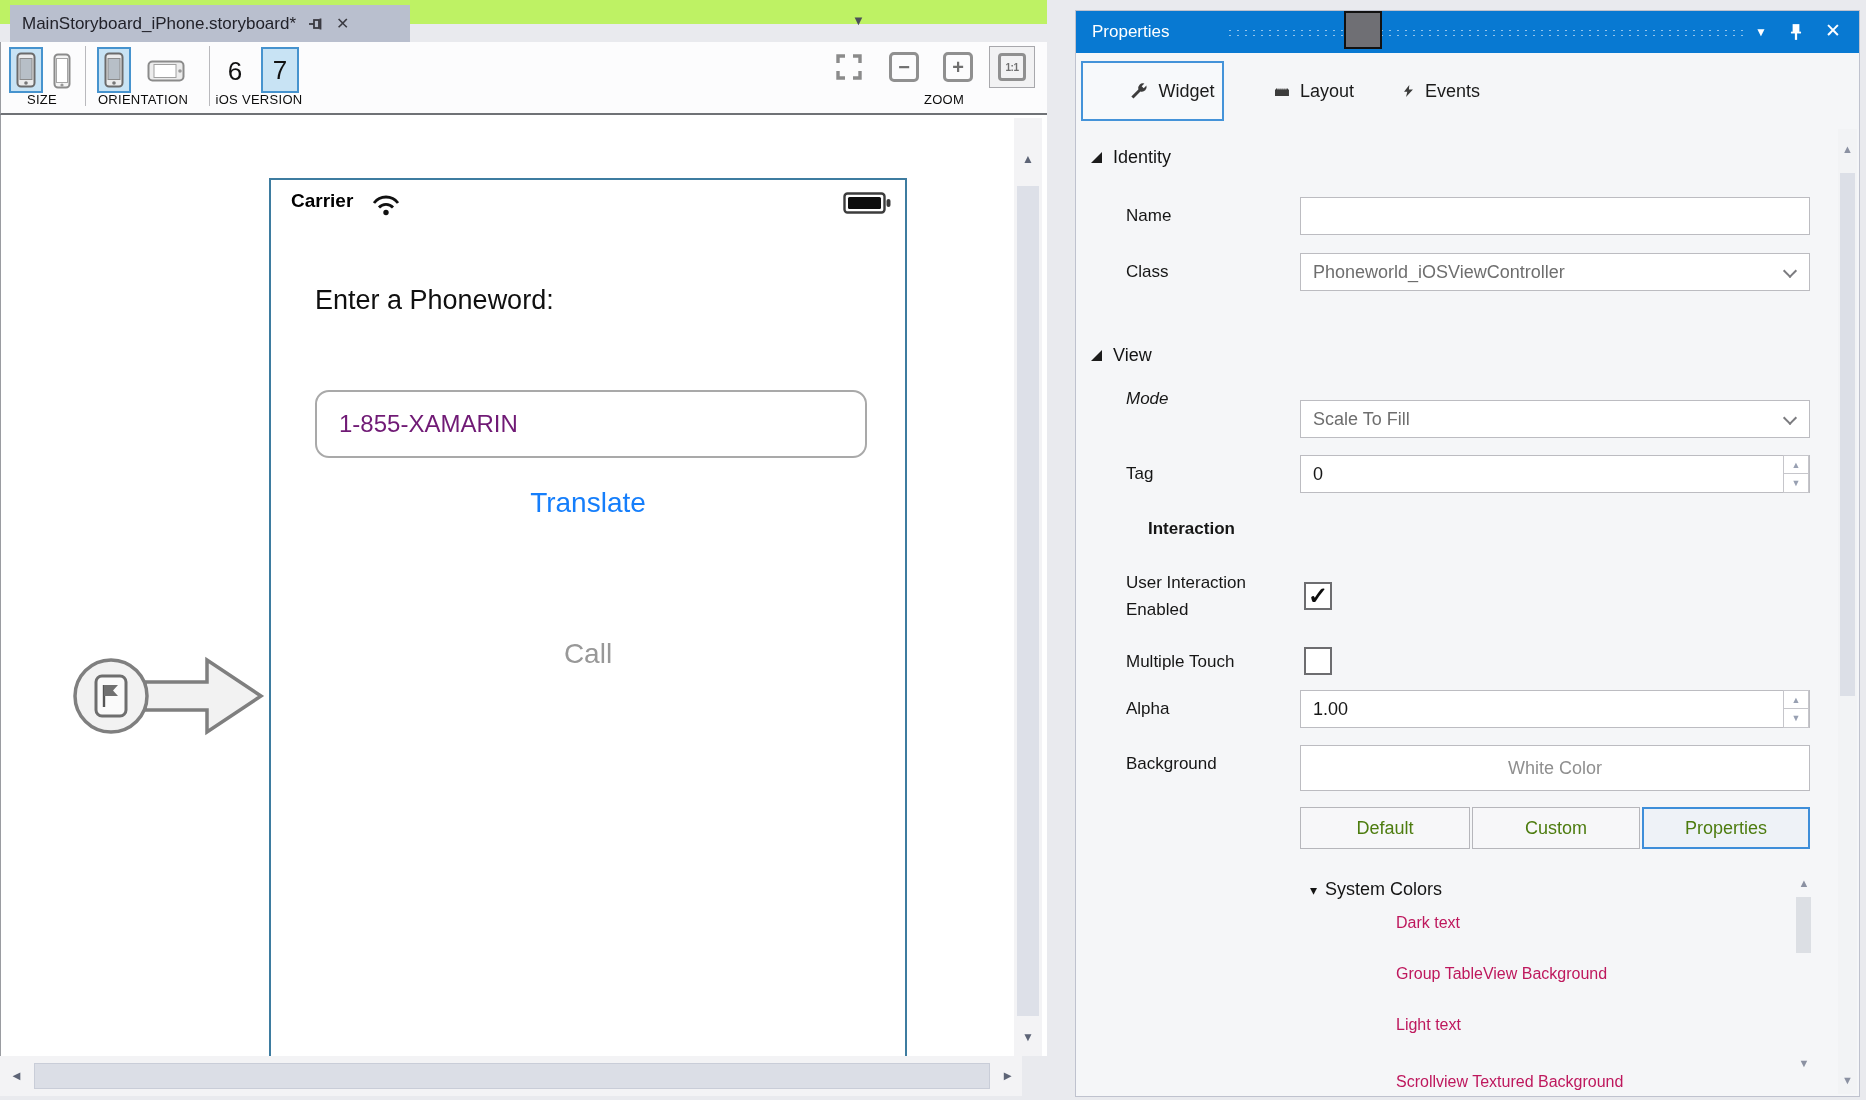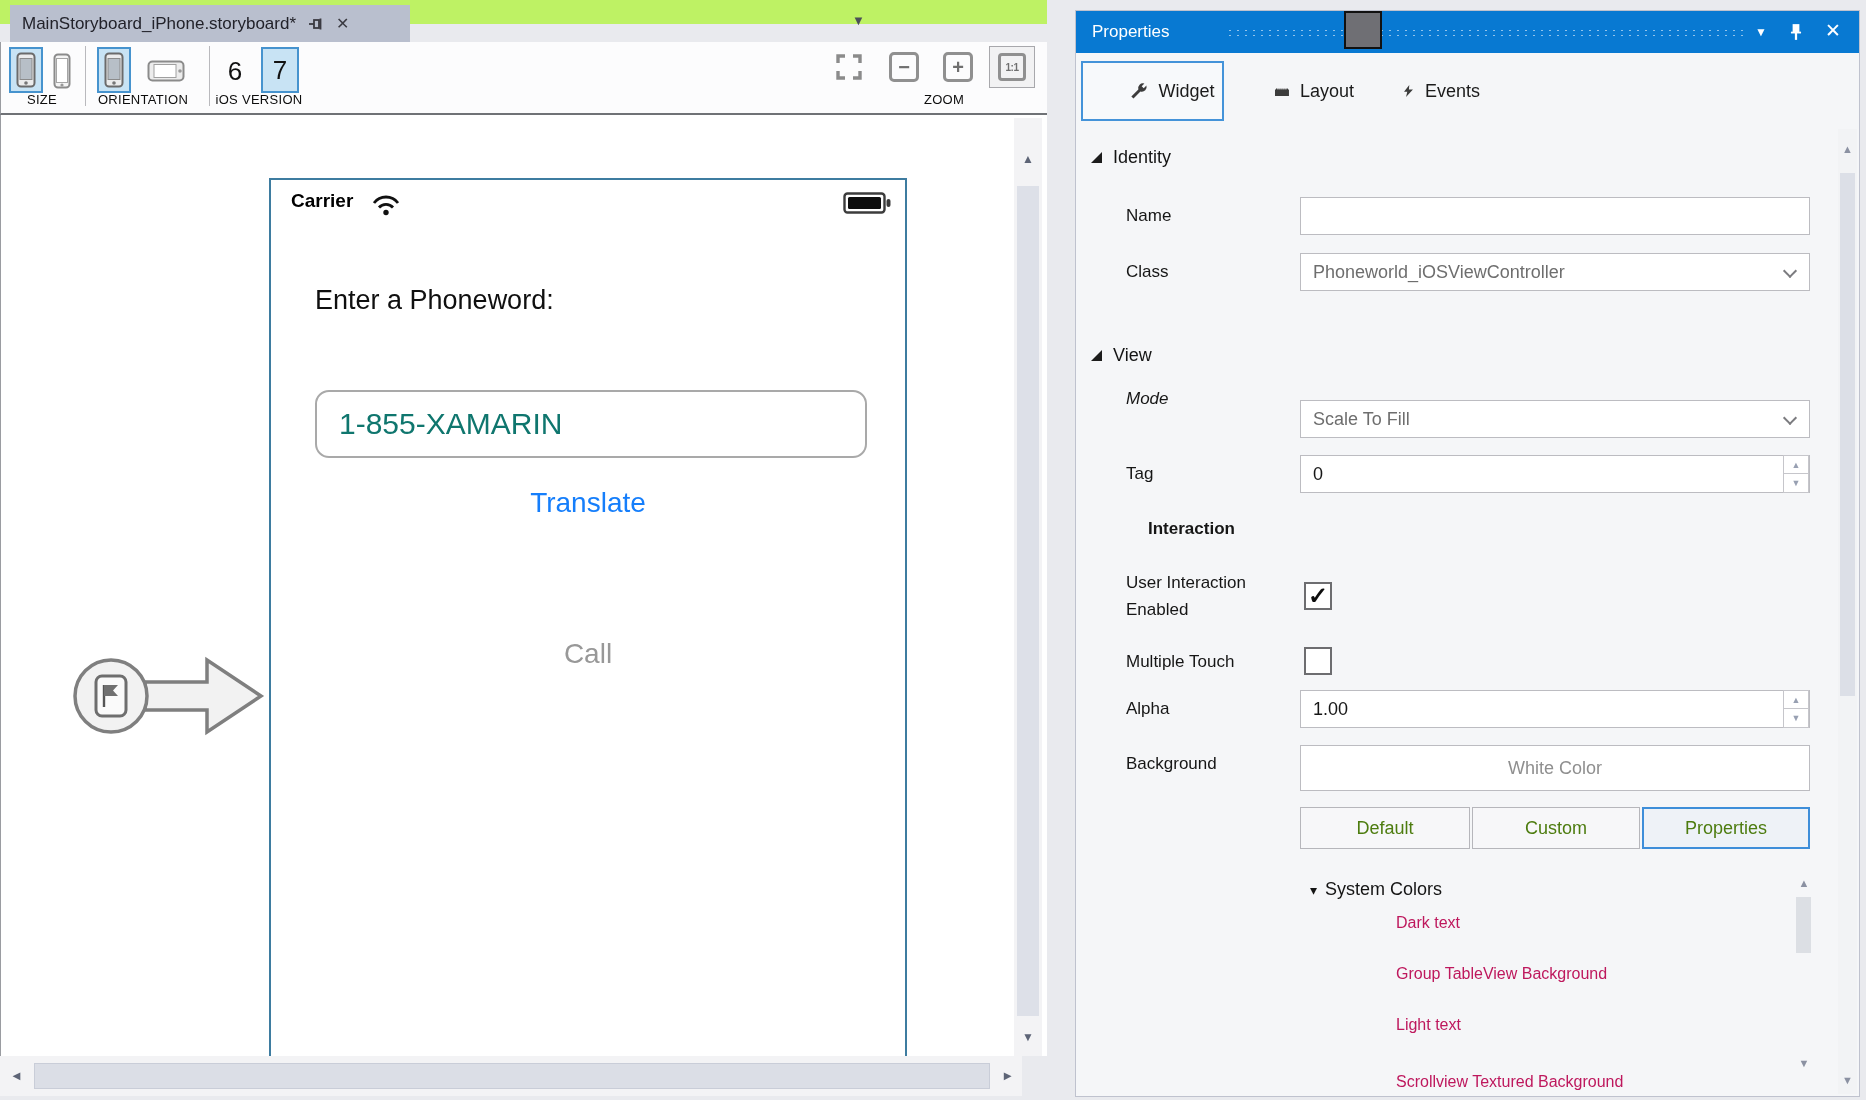--- a/index.html
+++ b/index.html
@@ -33,21 +33,21 @@
   .canvas { position:absolute; left:0; top:115px; width:1047px; height:941px; background:#ffffff;
             border-left:1px solid #9a9ca1; overflow:hidden; }
   .phone { position:absolute; left:268px; top:63px; width:638px; height:878px; background:#fff;
            border:2px solid #3e7ca0; border-bottom:none; }
   .carrier { position:absolute; left:20px; top:10px; font-size:19px; font-weight:bold; color:#000; }
   .wifi { position:absolute; left:100px; top:13px; }
   .battery { position:absolute; right:14px; top:10px; }
   .prompt { position:absolute; left:44px; top:105px; font-size:27px; color:#0f0f0f; }
   .phone-field { position:absolute; left:44px; top:210px; width:552px; height:68px; border:2px solid #a9a9a9;
                  border-radius:14px; background:#fff; display:flex; align-items:center; padding-left:22px;
-                 font-size:30px; color:#0f766e; }
+                 font-size:24px; color:#701a75; }
   .btn-translate { position:absolute; left:0; top:307px; width:100%; text-align:center; font-size:28px; }
   .btn-call { position:absolute; left:0; top:458px; width:100%; text-align:center; font-size:28px; }
   .segue { position:absolute; left:66px; top:525px; }
 
   .vscroll { position:absolute; left:1014px; top:118px; width:28px; height:938px; background:#f3f3f5; }
   .vscroll .thumb { position:absolute; left:3px; top:68px; width:22px; height:830px; background:#dde0e8; }
   .scroll-arrow { position:absolute; width:100%; text-align:center; font-size:12px; color:#5d6476; }
   .hscroll { position:absolute; left:0; top:1056px; width:1022px; height:40px; background:#f3f3f5; }
   .hscroll .thumb { position:absolute; left:34px; top:7px; width:956px; height:26px; background:#dbdee6; border:1px solid #c9cdd8; }
   .h-arrow { position:absolute; top:12px; font-size:13px; color:#5d6476; }

